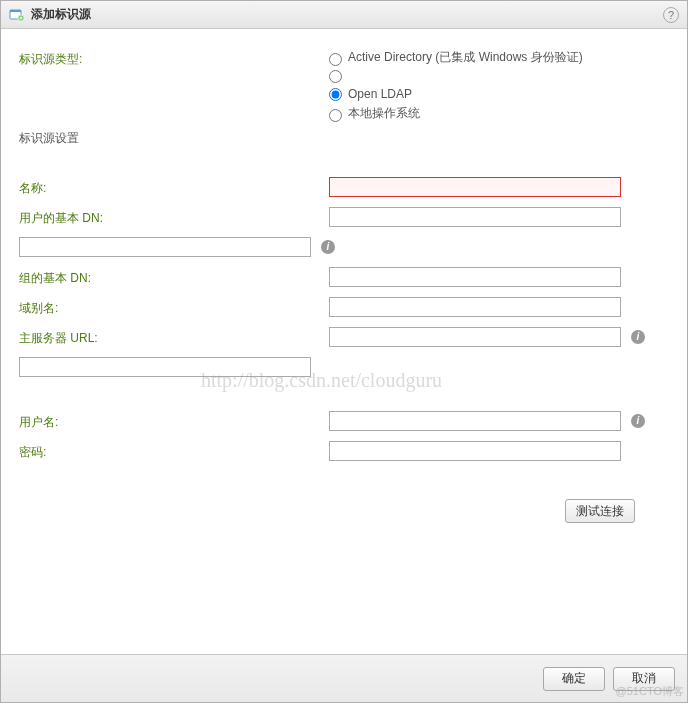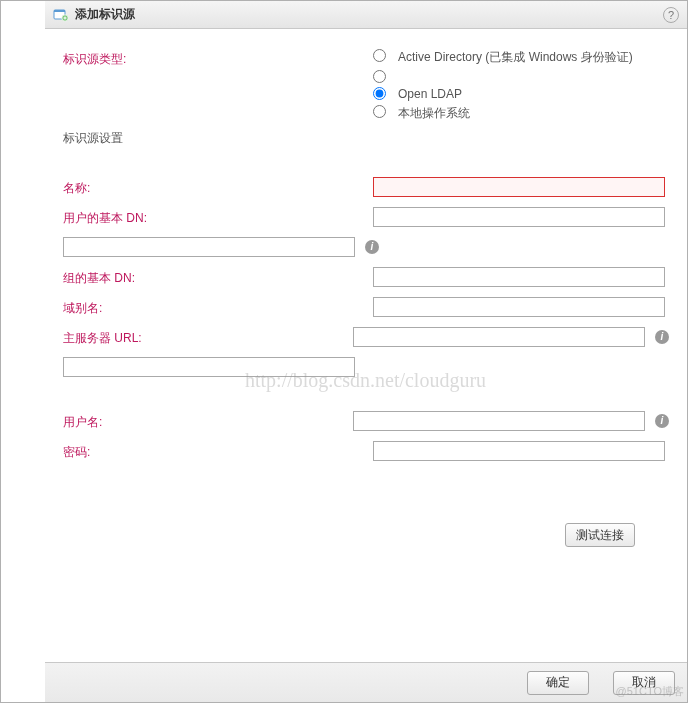--- a/index.html
+++ b/index.html
@@ -11,21 +11,20 @@
     width: 690px;
     height: 705px;
   }
   .dialog {
     width: 688px;
     height: 703px;
     border: 1px solid #b0b0b0;
     background: #fff;
     display: flex;
     flex-direction: column;
-    padding-left: 44px;
   }
   .titlebar {
     height: 28px;
     background: linear-gradient(#f5f5f5, #e5e5e5);
     border-bottom: 1px solid #c8c8c8;
     display: flex;
     align-items: center;
     padding: 0 8px;
   }
   .titlebar .icon {
@@ -54,31 +53,31 @@
     position: relative;
   }
   .row {
     display: flex;
     align-items: flex-start;
     margin-bottom: 8px;
   }
   .row.tall { min-height: 22px; align-items: flex-end; }
   .label-col {
     width: 310px;
-    color: #be185d;
+    color: #4d7c0f;
     padding-top: 2px;
   }
   .field-col {
     flex: 1;
     display: flex;
     align-items: center;
   }
   .radios { display: flex; flex-direction: column; gap: 4px; }
   .radio-opt {
-    display: flex; align-items: flex-start; gap: 12px;
+    display: flex; align-items: flex-end; gap: 6px;
     color: #555; cursor: pointer;
   }
   .radio-opt input { margin: 0; }
   .section-label {
     color: #555;
     margin-bottom: 28px;
   }
   input.text {
     width: 292px;
     height: 20px;
@@ -102,41 +101,41 @@
     font-style: italic;
     text-align: center;
     line-height: 14px;
     cursor: pointer;
   }
   .gap { height: 24px; }
   .test-row {
     display: flex;
     justify-content: flex-end;
     padding-right: 34px;
-    margin-top: 62px;
+    margin-top: 38px;
   }
   .btn {
     min-width: 62px;
     height: 24px;
     padding: 0 10px;
     background: linear-gradient(#fdfdfd, #e9e9e9);
     border: 1px solid #a8a8a8;
     border-radius: 3px;
     font-size: 12px;
     color: #333;
     cursor: pointer;
   }
   .footer {
-    height: 40px;
+    height: 48px;
     border-top: 1px solid #c8c8c8;
     background: linear-gradient(#f2f2f2, #e9e9e9);
     display: flex;
     align-items: center;
     justify-content: flex-end;
-    gap: 24px;
+    gap: 8px;
     padding: 0 12px;
     margin-top: 18px;
   }
   .watermark {
     position: absolute;
     left: 200px;
     top: 340px;
     color: rgba(150,150,150,0.35);
     font-size: 20px;
     font-family: Georgia, serif;

